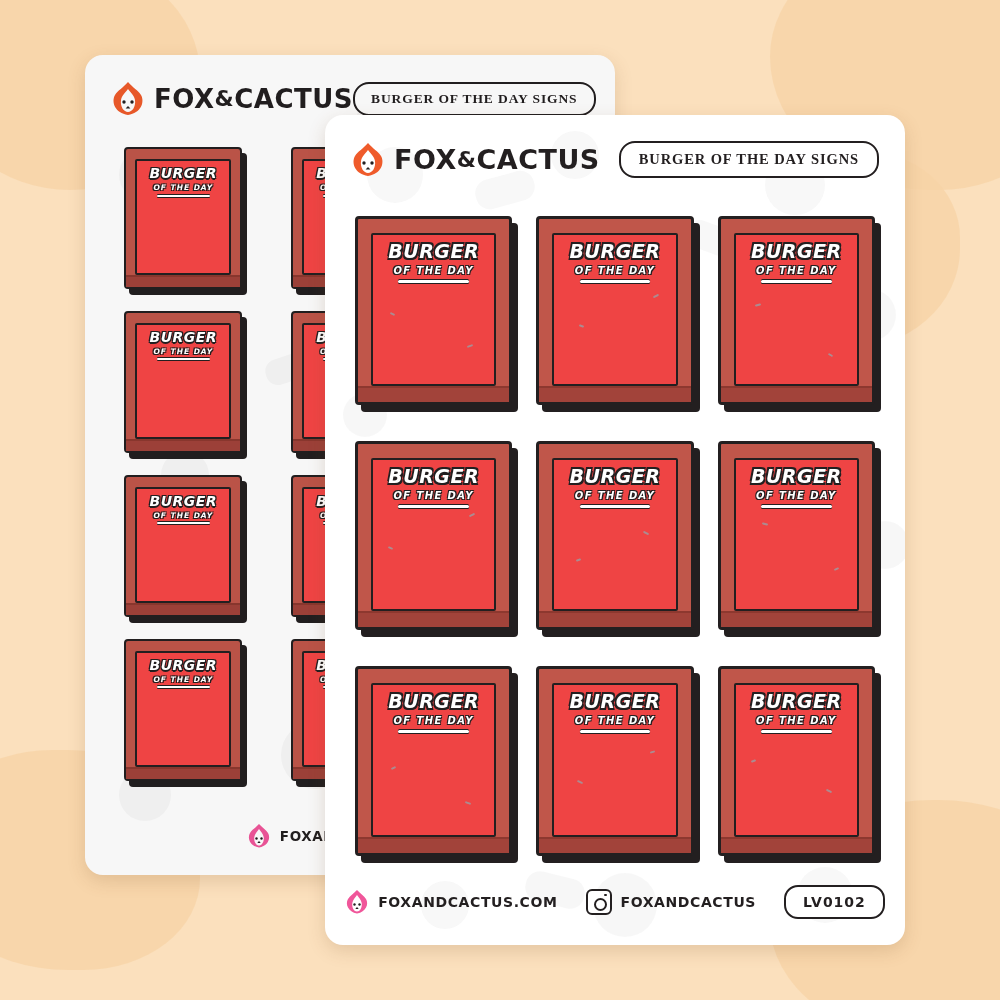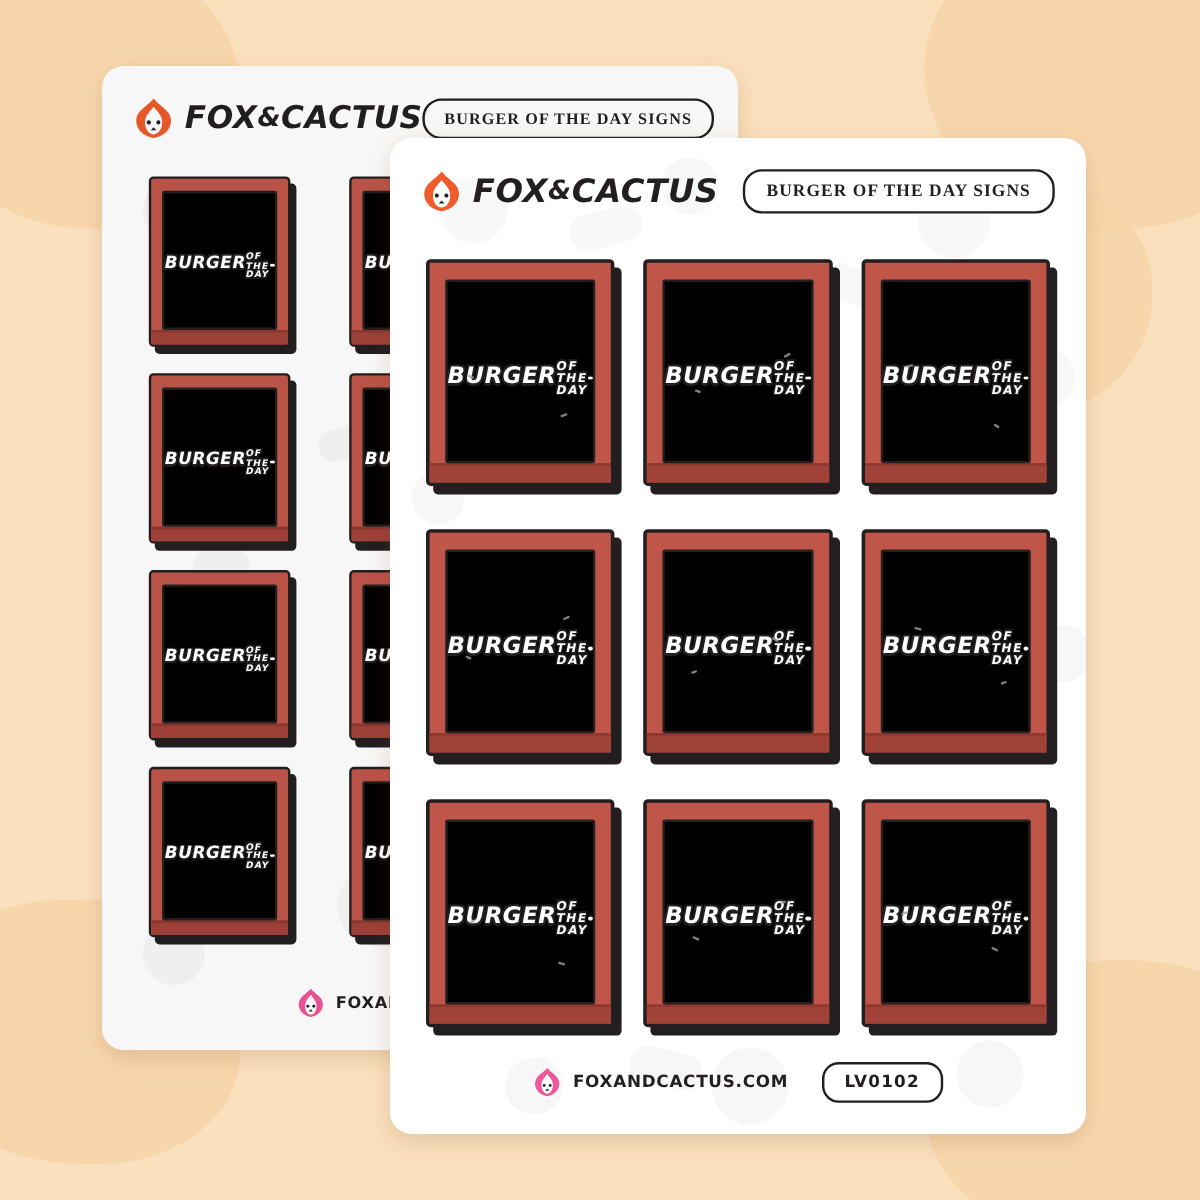--- a/index.html
+++ b/index.html
@@ -85,21 +85,20 @@
     position: relative;
     flex: 0 0 auto;
   }
   .brand-text {
     font-family: "DejaVu Sans", sans-serif;
     font-weight: bold;
     font-size: 27px;
     letter-spacing: 0.5px;
     color: #231f20;
     white-space: nowrap;
-    font-style: italic;
   }
   .brand-text .amp {
     font-size: 22px;
     vertical-align: 2px;
   }
   .sheet-back .brand-text { font-size: 26px; }
 
   .title-pill {
     border: 2px solid #231f20;
     border-radius: 16px;
@@ -167,25 +166,25 @@
     background: #a2433a;
     border-top: 2px solid #8d382f;
   }
   .sheet-back .sign::after { height: 10px; }
 
   .sign-inner {
     position: relative;
     z-index: 2;
     width: 100%;
     height: 100%;
-    background: #000000;
+    background: #ef4444;
     border: 2.5px solid #231f20;
     border-radius: 2px;
     display: flex;
-    flex-direction: row;
+    flex-direction: column;
     align-items: center;
     padding-top: 7px;
     box-sizing: border-box;
   }
   .sheet-back .sign-inner { border-width: 2px; padding-top: 5px; }
 
   .sign-line1 {
     font-family: "DejaVu Sans", sans-serif;
     font-weight: bold;
     font-style: italic;
@@ -631,18 +630,22 @@
             <path d="M12 1 C8.5 5, 5 6.5, 3 10 C0 15, 3 23, 12 24.5 C21 23, 24 15, 21 10 C19 6.5, 15.5 5, 12 1 Z" fill="#f0569a"></path>
             <path d="M12 6 C10 9, 8 10.5, 7.3 14 C6.7 19, 9.3 22.5, 12 22.5 C14.7 22.5, 17.3 19, 16.7 14 C16 10.5, 14 9, 12 6 Z" fill="#ffffff"></path>
             <circle cx="9.5" cy="15.5" r="1.2" fill="#231f20"></circle>
             <circle cx="14.5" cy="15.5" r="1.2" fill="#231f20"></circle>
             <path d="M12 18 l-1.7 1.9 h3.4 Z" fill="#231f20"></path>
           </svg>
         </div>
         <span>FOXANDCACTUS.COM</span>
       </div>
 
+      <div class="footer-item">
+        <div class="ig-icon"></div>
+        <span>FOXANDCACTUS</span>
+      </div>
 
       <div class="code-pill">LV0102</div>
     </div>
   </div>
 
 </div>
 
 </body></html>

